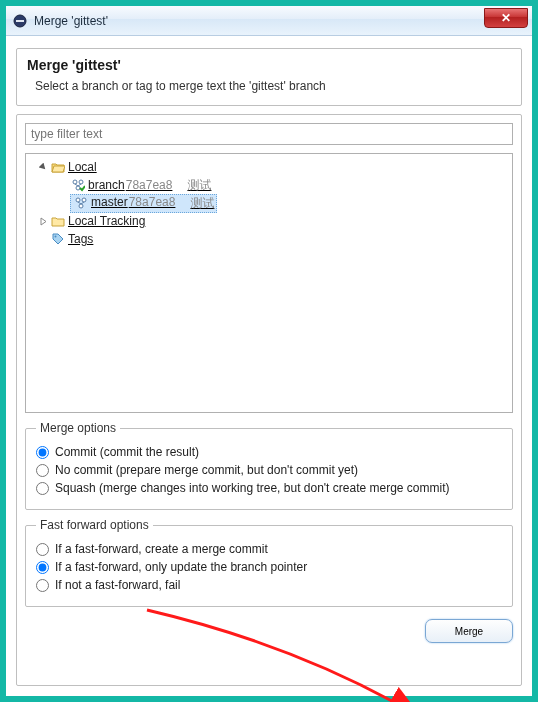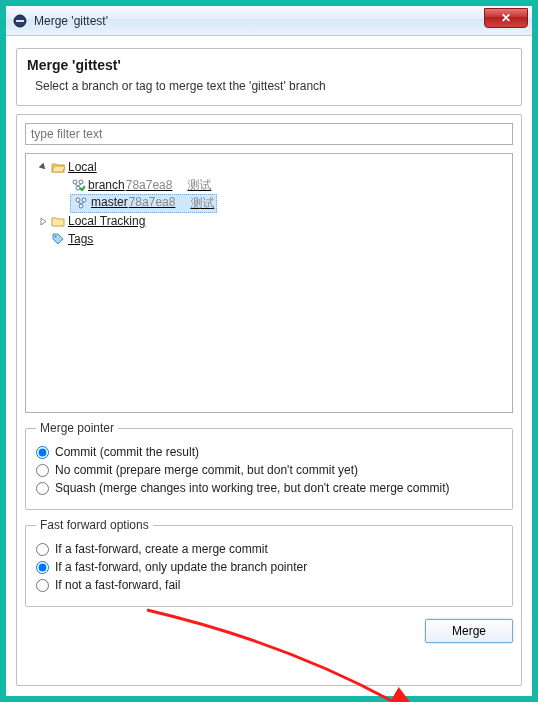--- a/index.html
+++ b/index.html
@@ -175,23 +175,23 @@
     .button-row {
       display: flex;
       justify-content: flex-end;
       padding-top: 4px;
     }
     .merge-button {
       min-width: 88px;
       height: 24px;
       background: linear-gradient(to bottom, #fefefe, #e8f0f8);
       border: 1px solid #7aa7d4;
-      border-radius: 2px;
+      border-radius: 7px;
       padding: 2px 16px;
-      font-size: 12px;
+      font-size: 10px;
       font-family: inherit;
       cursor: pointer;
       box-shadow: 0 0 2px #9ec5eb;
     }
     .arrow-annotation {
       position: absolute;
       pointer-events: none;
     }
   </style>
 </head>
@@ -294,21 +294,21 @@
               <path d="M2 2 L7 2 L12 7 L7 12 L2 7 Z" fill="#a9d4f2" stroke="#4a8cc2"></path>
               <circle cx="4.5" cy="4.5" r="1" fill="#4a8cc2"></circle>
             </svg>
           </span>
           <span class="tree-label">Tags</span>
         </div>
 
       </div>
 
       <fieldset>
-        <legend>Merge pointer</legend>
+        <legend>Merge options</legend>
         <div class="radio-row">
           <input type="radio" name="mopt" checked="" id="r1" style="">
           <label for="r1">Commit (commit the result)</label>
         </div>
         <div class="radio-row">
           <input type="radio" name="mopt" id="r2" style="">
           <label for="r2">No commit (prepare merge commit, but don't commit yet)</label>
         </div>
         <div class="radio-row">
           <input type="radio" name="mopt" id="r3" style="">

